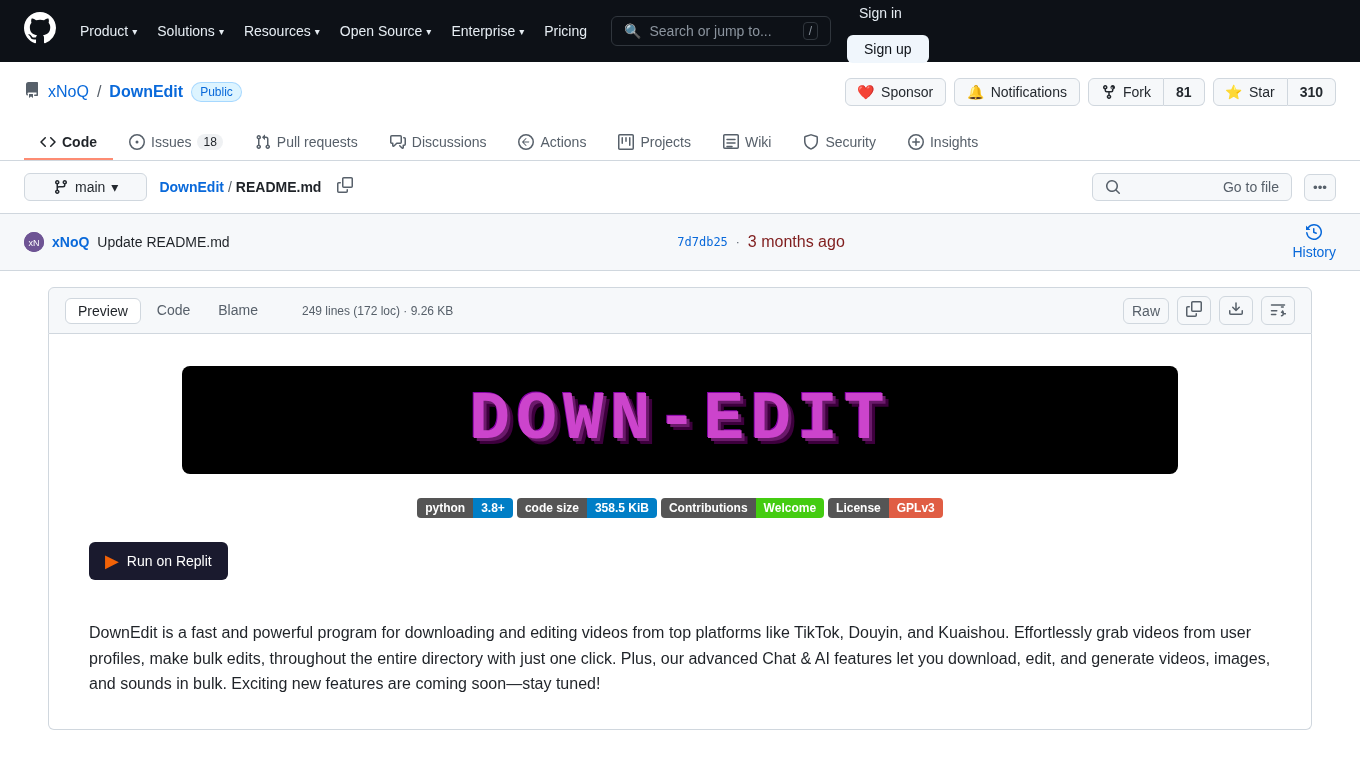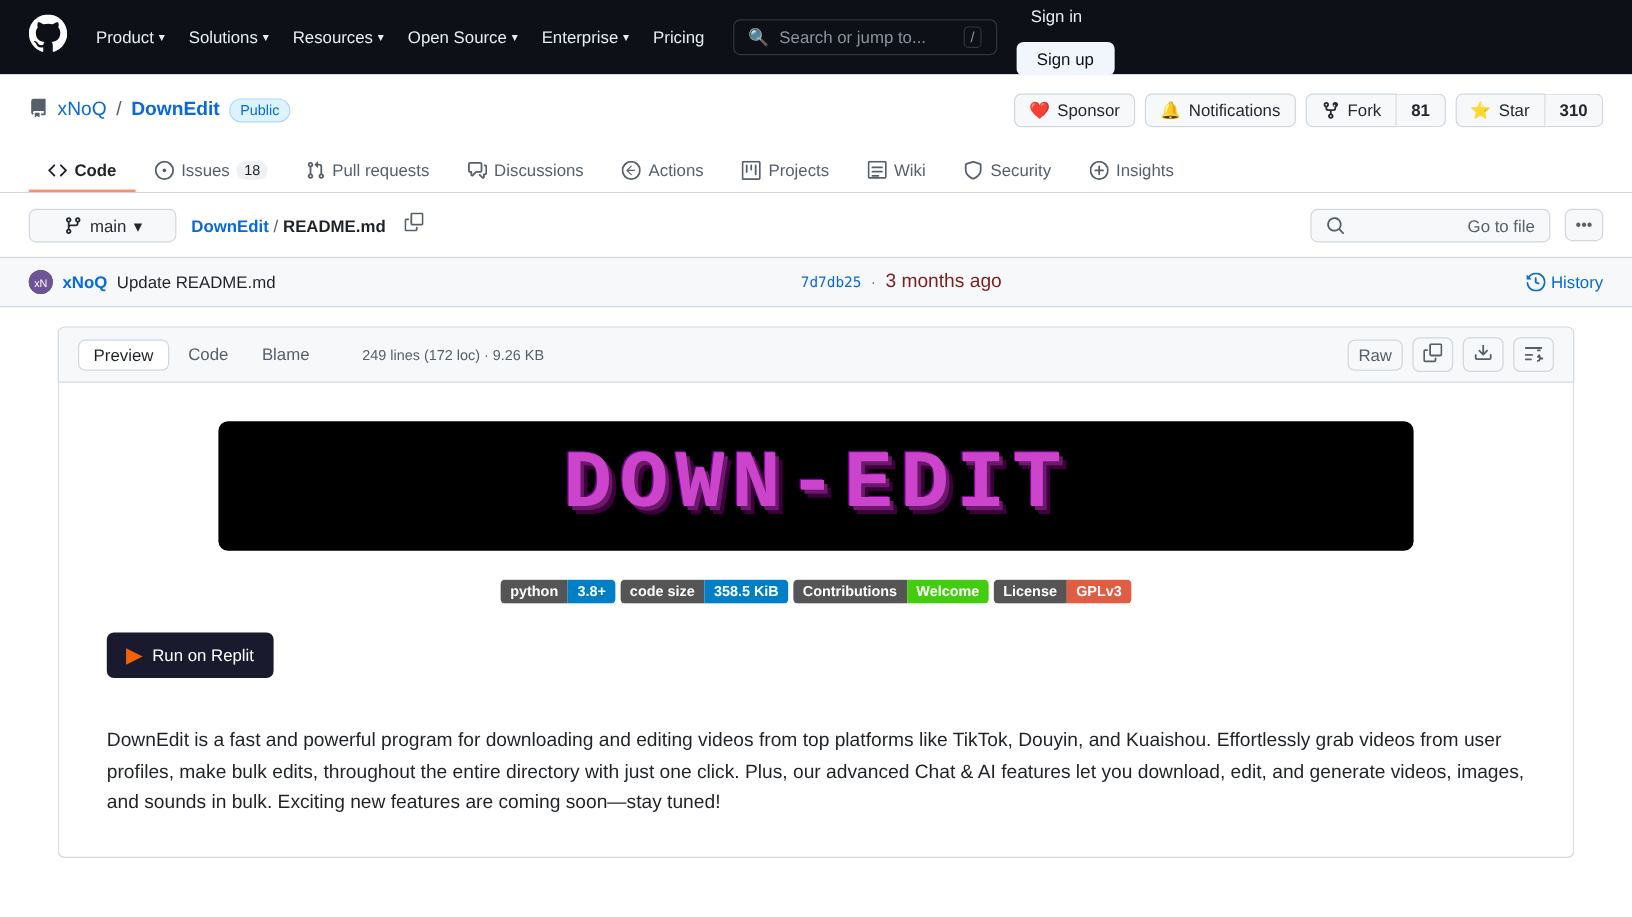--- a/index.html
+++ b/index.html
@@ -46,21 +46,21 @@
     .goto-file { margin-left: auto; display: flex; align-items: center; gap: 8px; background: #f6f8fa; border: 1px solid #d0d7de; border-radius: 6px; padding: 5px 12px; font-size: 14px; color: #57606a; cursor: pointer; min-width: 200px; }
     .more-btn { background: #f6f8fa; border: 1px solid #d0d7de; border-radius: 6px; padding: 5px 8px; cursor: pointer; color: #57606a; }
 
     
     .commit-row { display: flex; align-items: center; gap: 8px; padding: 10px 24px; background: #f6f8fa; border-bottom: 1px solid #d0d7de; }
     .avatar { width: 20px; height: 20px; border-radius: 50%; background: #6e5494; display: inline-flex; align-items: center; justify-content: center; color: #fff; font-size: 10px; }
     .commit-author { color: #0969da; font-weight: 600; cursor: pointer; }
     .commit-msg { color: #1f2328; }
     .commit-hash { color: #0969da; cursor: pointer; font-family: monospace; font-size: 12px; margin-left: auto; }
     .commit-time { color: #7f1d1d; font-size: 16px; }
-    .history-btn { display: flex; align-items: center; gap: 4px; color: #0969da; cursor: pointer; font-size: 14px; }
+    .history-btn { display: flex; align-items: center; gap: 4px; color: #0969da; cursor: pointer; font-size: 14px; flex-direction: column; }
 
     
     .file-header { display: flex; align-items: center; padding: 8px 16px; background: #f6f8fa; border: 1px solid #d0d7de; border-radius: 6px 6px 0 0; margin: 16px 24px 0; gap: 8px; }
     .view-tabs { display: flex; gap: 4px; }
     .view-tab { padding: 4px 12px; font-size: 14px; border-radius: 6px; cursor: pointer; color: #57606a; }
     .view-tab.active { background: #fff; color: #1f2328; border: 1px solid #d0d7de; font-weight: 500; }
     .file-meta { color: #57606a; font-size: 12px; margin-left: 24px; }
     .file-actions { margin-left: auto; display: flex; gap: 8px; align-items: center; }
     .file-action-btn { background: #f6f8fa; border: 1px solid #d0d7de; border-radius: 6px; padding: 4px 8px; cursor: pointer; color: #57606a; font-size: 14px; }
 

